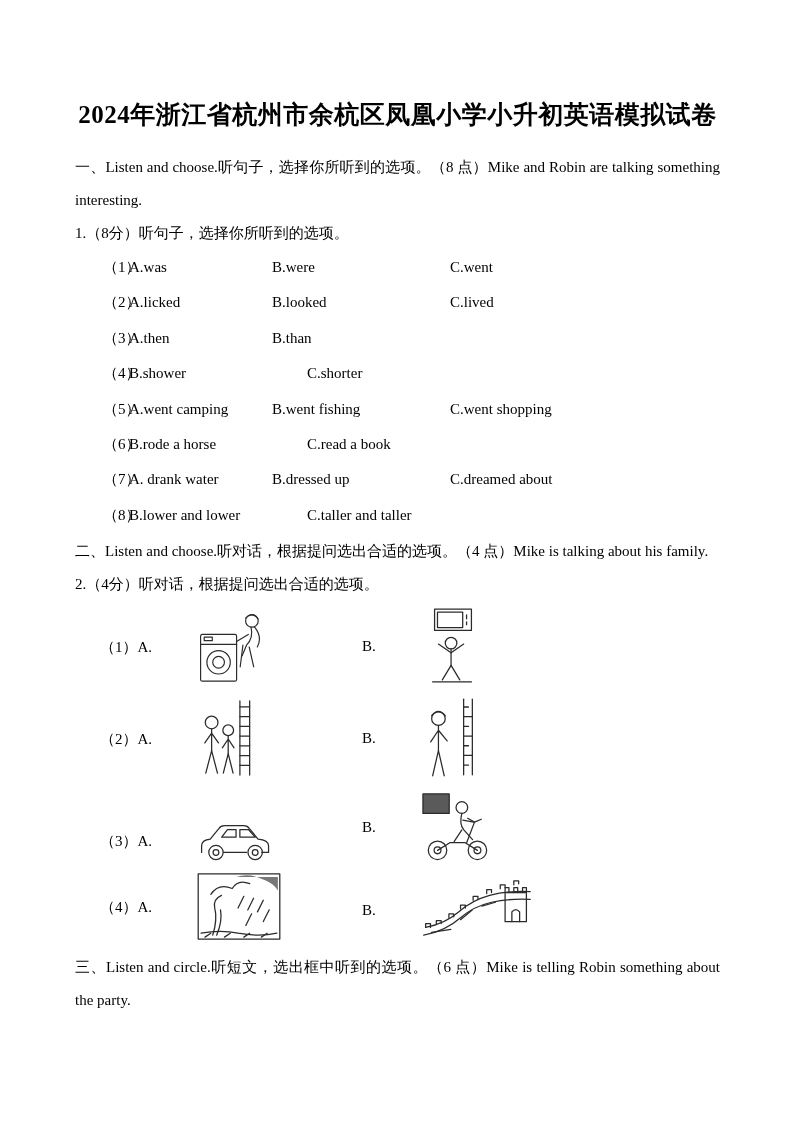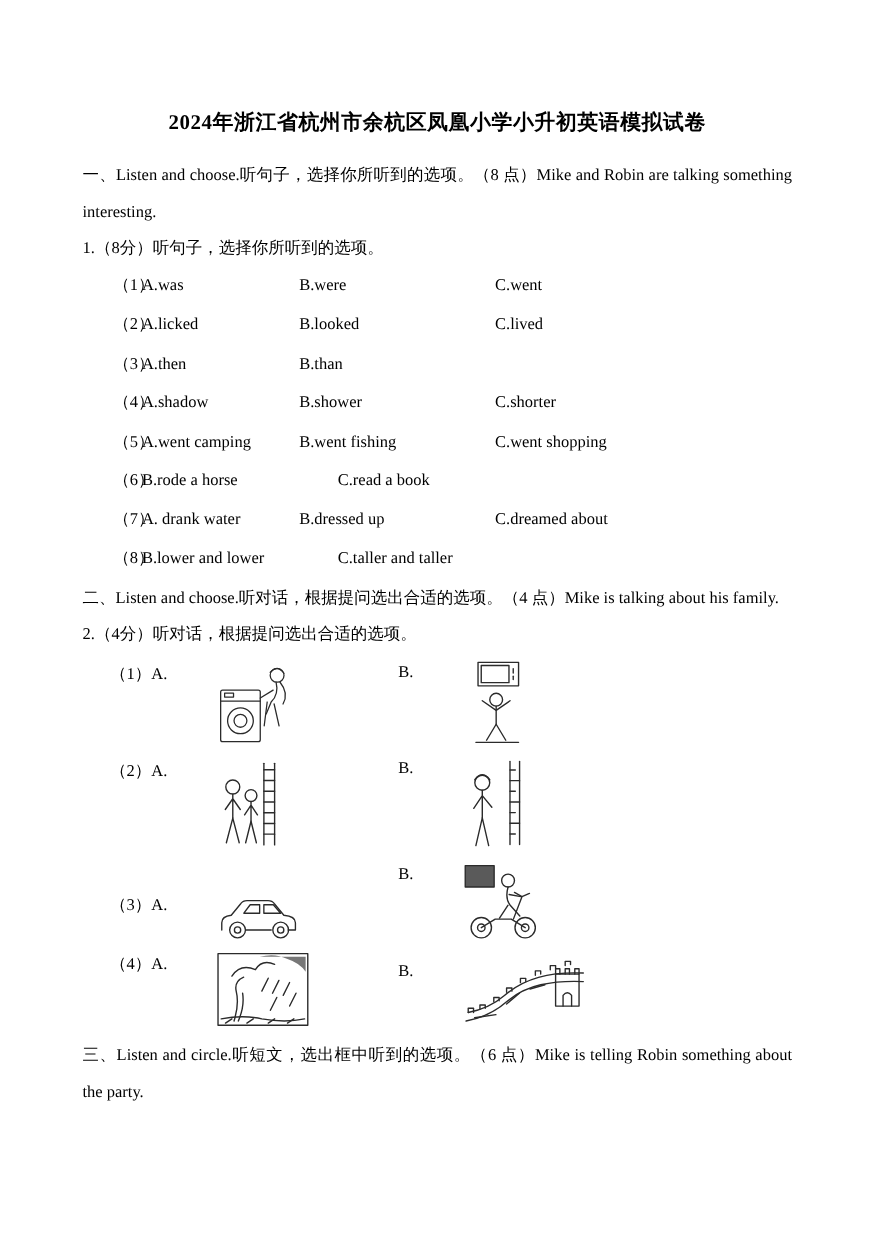--- a/index.html
+++ b/index.html
@@ -11,39 +11,39 @@
     margin: 0 auto;
     background: #ffffff;
     color: #000000;
     font-family: "Liberation Serif", "DejaVu Serif", serif;
     font-size: 15px;
     padding: 98px 74px 40px 75px;
     overflow: hidden;
   }
   .title {
     text-align: center;
-    font-size: 19px;
+    font-size: 25px;
     font-weight: bold;
     letter-spacing: 0.5px;
     margin-bottom: 20px;
   }
   .para {
     line-height: 33px;
     text-align: justify;
   }
   .para.spaced { margin-top: 2px; }
   .opt-table { margin-left: 28px; }
   .opt-row { display: flex; line-height: 35.4px; }
   .opt-num { width: 26px; flex: none; }
   .opt-a { width: 143px; flex: none; }
   .opt-b { width: 178px; flex: none; }
   .opt-c { flex: 1; }
   .img-block { margin-left: 25px; margin-top: 6px; }
   .img-row { display: flex; align-items: flex-end; margin-bottom: 10px; }
-  .img-cell { display: flex; align-items: flex-start; gap: 37px; }
+  .img-cell { display: flex; align-items: center; gap: 37px; }
   .img-cell.cell-a { width: 262px; flex: none; }
   .img-label { white-space: nowrap; line-height: 22px; margin-right: 8px; }
   .illustration { display: inline-block; }
   .illustration svg { display: block; }
   .ill-stroke { stroke: #2b2b2b; stroke-width: 1.3; fill: none; stroke-linecap: round; stroke-linejoin: round; }
   .ill-fill { fill: #4a4a4a; stroke: none; }
   .sec3 { margin-top: 0; }
 </style>
 </head>
 <body>
@@ -68,21 +68,20 @@
       <span class="opt-b">B.looked</span>
       <span class="opt-c">C.lived</span>
     </div>
     <div class="opt-row">
       <span class="opt-num">（3）</span>
       <span class="opt-a">A.then</span>
       <span class="opt-b">B.than</span>
     </div>
     <div class="opt-row">
       <span class="opt-num">（4）</span>
-      <span class="opt-a">A.shadow</span>
       <span class="opt-b">B.shower</span>
       <span class="opt-c">C.shorter</span>
     </div>
     <div class="opt-row">
       <span class="opt-num">（5）</span>
       <span class="opt-a">A.went camping</span>
       <span class="opt-b">B.went fishing</span>
       <span class="opt-c">C.went shopping</span>
     </div>
     <div class="opt-row">

